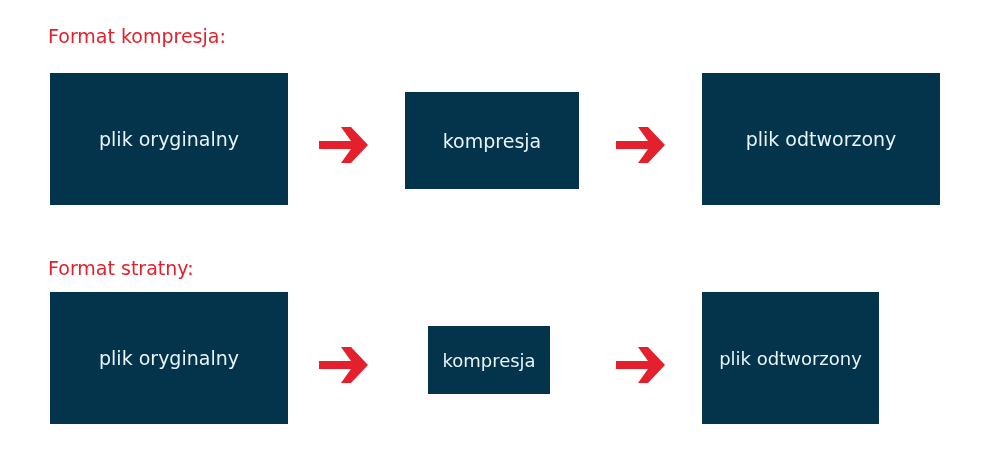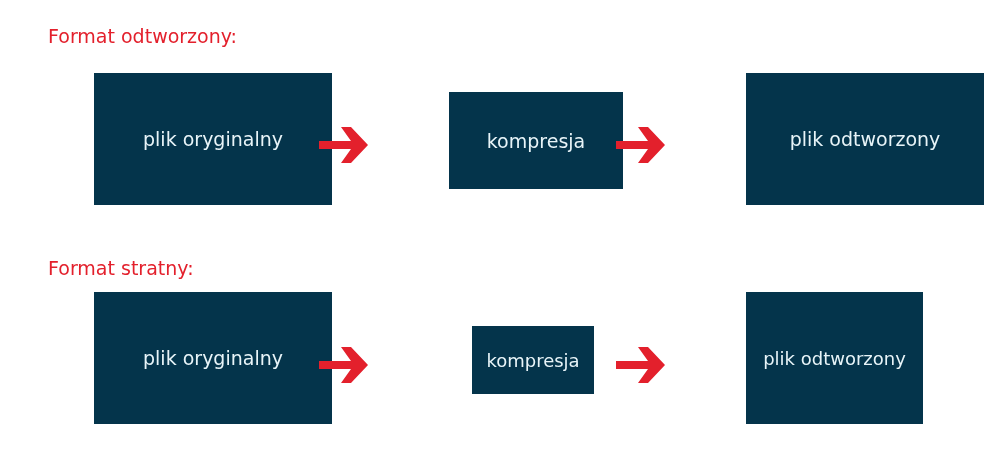--- a/index.html
+++ b/index.html
@@ -1,26 +1,26 @@
 <!DOCTYPE html>
 <html><head>
 <meta charset="utf-8">
 <style>
   html, body { margin:0; padding:0; background:#ffffff; }
   body { width:997px; height:462px; position:relative; overflow:hidden;
          font-family:"DejaVu Sans","Liberation Sans",sans-serif; }
   .title { position:absolute; left:48px; color:#e3202c; font-size:19px; line-height:22px; white-space:nowrap; }
   .box { position:absolute; background:#04344b; color:#e8f4f8; display:flex; align-items:center; justify-content:center;
-         font-size:19px; white-space:nowrap;margin-left:44px; }
+         font-size:19px; white-space:nowrap; }
   .arrow { position:absolute; width:50px; height:36px; }
 </style>
 </head>
 <body>
 
-<div class="title" style="top:25px;">Format odtworzony:</div>
+<div class="title" style="top:25px;">Format kompresja:</div>
 <div class="box" style="left:50px;top:73px;width:238px;height:132px;">
   <span>plik oryginalny</span>
 </div>
 <svg class="arrow" style="left:319px;top:127px;" viewBox="0 0 50 36">
   <polygon points="0,14 32,14 22,0 32,0 49,18 32,36 22,36 32,22 0,22" fill="#e3202c"></polygon>
 </svg>
 <div class="box" style="left:405px;top:92px;width:174px;height:97px;">
   <span>kompresja</span>
 </div>
 <svg class="arrow" style="left:616px;top:127px;" viewBox="0 0 50 36">

